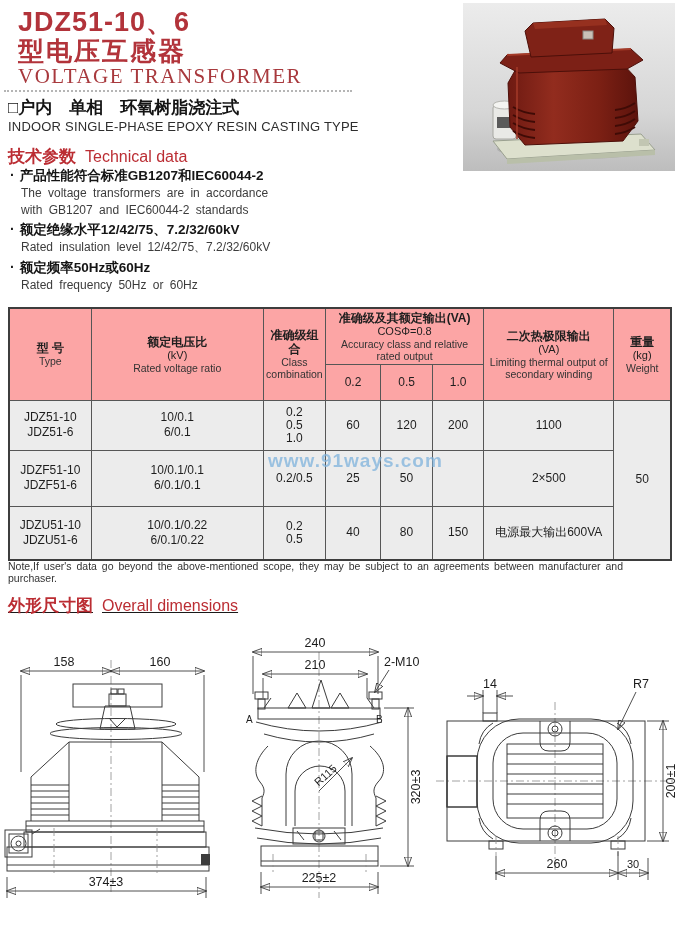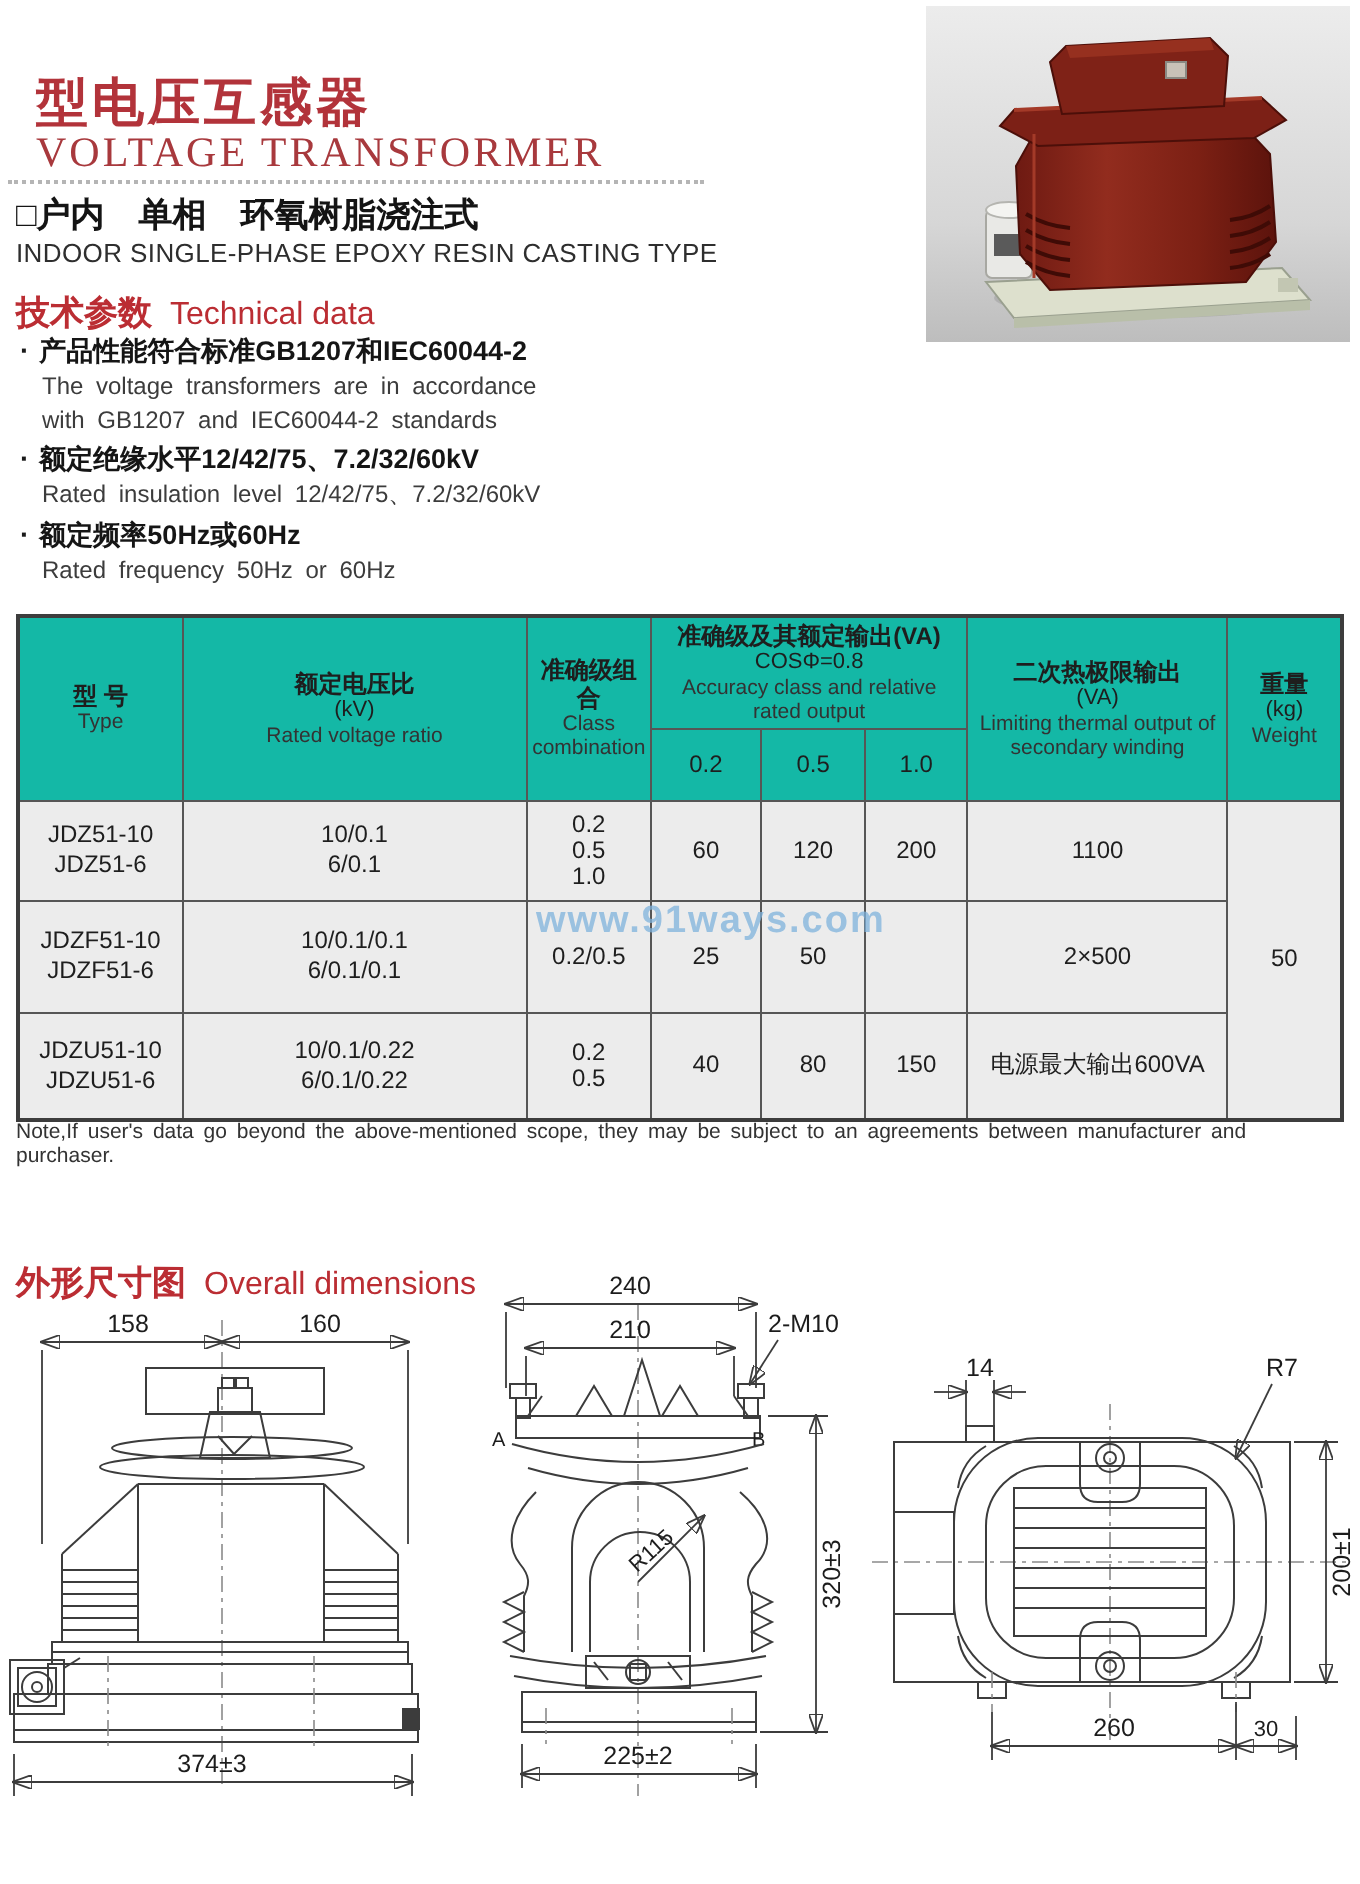--- a/index.html
+++ b/index.html
@@ -25,52 +25,53 @@
   .bullet{margin-bottom:3px;}
   .bline{display:flex;align-items:baseline;}
   .bdot{font-weight:bold;margin:0 5px 0 0;font-size:14px;}
   .bcn{font-size:13.5px;font-weight:bold;color:#151515;}
   .ben{font-size:12px;color:#3c3c3c;margin-left:11px;white-space:pre-line;line-height:16.5px;word-spacing:3px;}
 
   
   table.spec{position:absolute;left:8px;top:307px;width:664px;border-collapse:collapse;
              table-layout:fixed;border:2px solid #3d3d3d;}
   table.spec th,table.spec td{border:1px solid #565656;text-align:center;vertical-align:middle;padding:1px 2px;}
-  table.spec th{background:#14b8a6;font-weight:normal;}
+  table.spec th{background:#fca5a5;font-weight:normal;}
   table.spec td{background:#ececec;font-size:12px;color:#1e1e1e;white-space:pre-line;line-height:15px;}
   .h-cn{font-size:12px;font-weight:bold;color:#1e1e1e;line-height:14px;}
   .h-sub{font-size:11px;color:#1e1e1e;line-height:13px;}
   .h-en{font-size:10.5px;color:#333;line-height:12px;}
   .subhdr{font-size:12px;color:#1e1e1e;}
 
   
   .note{left:8px;top:558px;width:664px;}
   .note-cn{font-size:12px;font-weight:bold;color:#111;}
   .note-en{font-size:10.5px;color:#333;word-spacing:2px;margin-top:2px;}
 
-  .dim-head{left:8px;top:630px;}
+  .dim-head{left:8px;top:594px;text-decoration:underline;}
 
   
   .wm{left:268px;top:450px;font-size:19px;color:#7fb3dd;opacity:.75;letter-spacing:1px;font-weight:bold;}
 
   
   svg.draw{position:absolute;top:630px;}
   svg.draw line,svg.draw path,svg.draw rect,svg.draw circle,svg.draw ellipse,
   svg.draw polygon,svg.draw polyline{stroke:#3c3c3c;fill:none;stroke-width:1;}
   svg.draw .cl{stroke:#8a8a8a;stroke-width:.8;stroke-dasharray:8 3 2 3;}
   svg.draw .dim{stroke-width:.9;}
   svg.draw .fill{fill:#3c3c3c;stroke:none;}
   svg.draw text{font-size:11px;fill:#1c1c1c;stroke:none;font-family:"Liberation Sans",sans-serif;}
   svg.draw text.big{font-size:12.5px;}
 </style>
 </head>
 <body>
 
 <div class="page">
 
+  <div class="abs title1">JDZ51-10、6</div>
   <div class="abs title2">型电压互感器</div>
   <div class="abs subtitle">VOLTAGE TRANSFORMER</div>
   <div class="abs dotline"></div>
   <div class="abs type-cn">□户内　单相　环氧树脂浇注式</div>
   <div class="abs type-en">INDOOR SINGLE-PHASE EPOXY RESIN CASTING TYPE</div>
 
   <svg class="abs" style="left:463px;top:3px;" width="212" height="168" viewBox="0 0 212 168">
     <defs>
       <linearGradient id="pbg" x1="0" y1="0" x2="0" y2="1">
         <stop offset="0" stop-color="#ececec"></stop>

